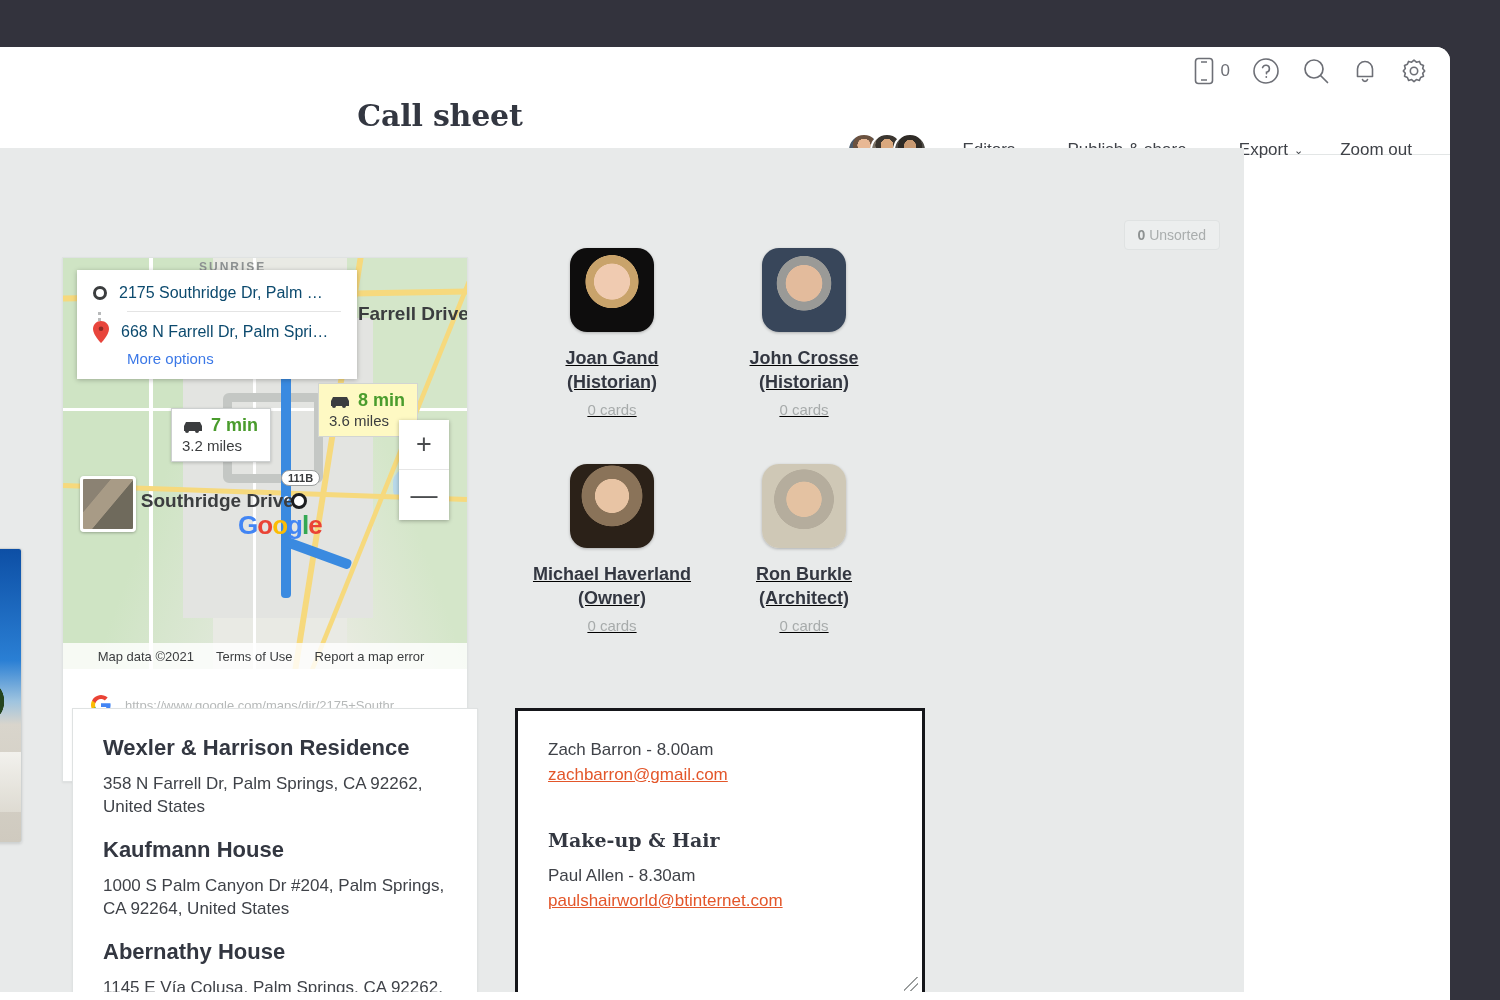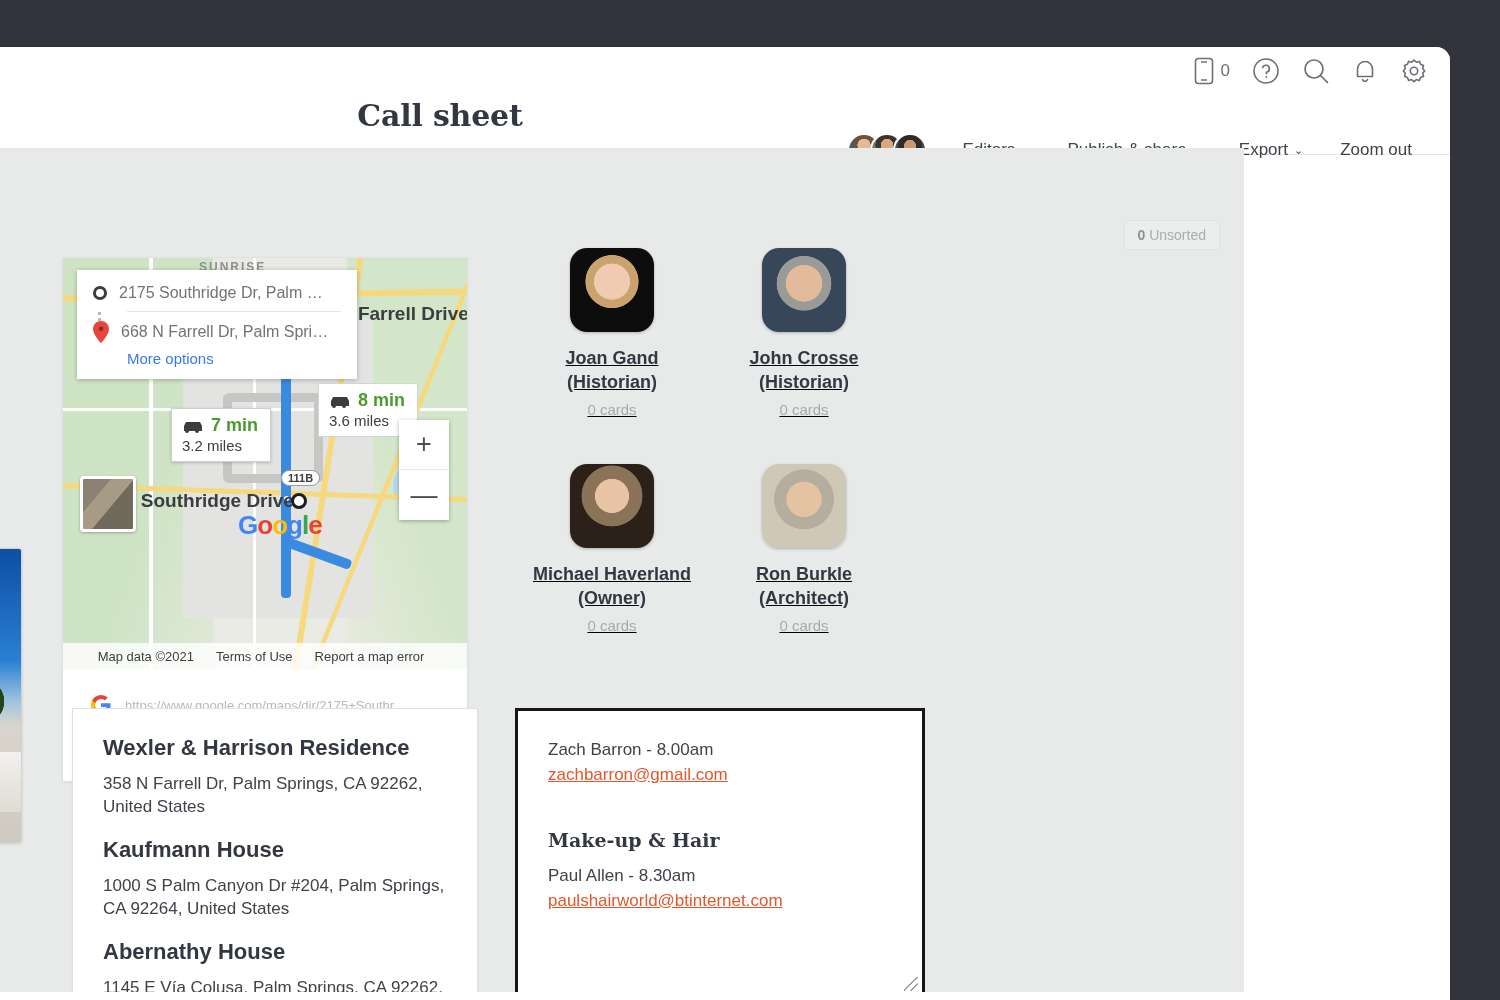--- a/index.html
+++ b/index.html
@@ -178,41 +178,41 @@
   }
 
   
   .dir-panel {
     position: absolute; left: 14px; top: 12px; width: 280px;
     background: #fff; box-shadow: 0 1px 5px rgba(0,0,0,.26);
     padding: 14px 16px 12px 16px;
   }
   .dir-row { display: flex; align-items: center; gap: 12px; }
   .dir-text {
-    font-size: 16px; color: #737373; white-space: nowrap;
+    font-size: 16px; color: #0c4a6e; white-space: nowrap;
     overflow: hidden; text-overflow: ellipsis; flex: 1;
   }
   .dir-sep { height: 1px; background: #e4e4e4; margin: 9px 0 9px 34px; }
   .dot-o { width:14px; height:14px; border:3px solid #3b3d3f; border-radius:50%; flex:0 0 auto; }
   .pin { width:16px; height:22px; flex:0 0 auto; position: relative; }
   .more-opt { font-size: 15px; color: #3b78e7; margin: 7px 0 0 34px; cursor: pointer; }
   .dots-link { position:absolute; left:21px; top:42px; width:3px; height:20px;
     background: repeating-linear-gradient(#b8babb 0 3px, transparent 3px 6px); }
 
   
   .callout {
     position: absolute; padding: 6px 12px 7px 10px;
     font-size: 15px; line-height: 1.15;
   }
   .callout .cl-top { display:flex; align-items:center; gap:7px; }
   .callout .mins { font-weight: bold; color: #4a9c2d; font-size: 18px; }
   .callout .miles { color: #3b3d3f; font-size: 15px; margin-top: 1px; }
   .co-a { left: 108px; top: 150px; background: #fff; border: 1px solid #cdd0d0;
           box-shadow: 0 1px 3px rgba(0,0,0,.2); }
-  .co-b { left: 255px; top: 125px; background: #ffffff; border: 1px solid #d2d5d2; }
+  .co-b { left: 255px; top: 125px; background: #fef9c3; border: 1px solid #d2d5d2; }
   .car { width: 22px; height: 13px; position: relative; flex: 0 0 auto; }
 
   .gmark {
     position:absolute; left: 175px; top: 252px;
     font-size: 26px; font-weight: bold; letter-spacing: -1px;
   }
   .gmark span:nth-child(1){color:#4285F4;} .gmark span:nth-child(2){color:#EA4335;}
   .gmark span:nth-child(3){color:#FBBC05;} .gmark span:nth-child(4){color:#4285F4;}
   .gmark span:nth-child(5){color:#34A853;} .gmark span:nth-child(6){color:#EA4335;}
 

